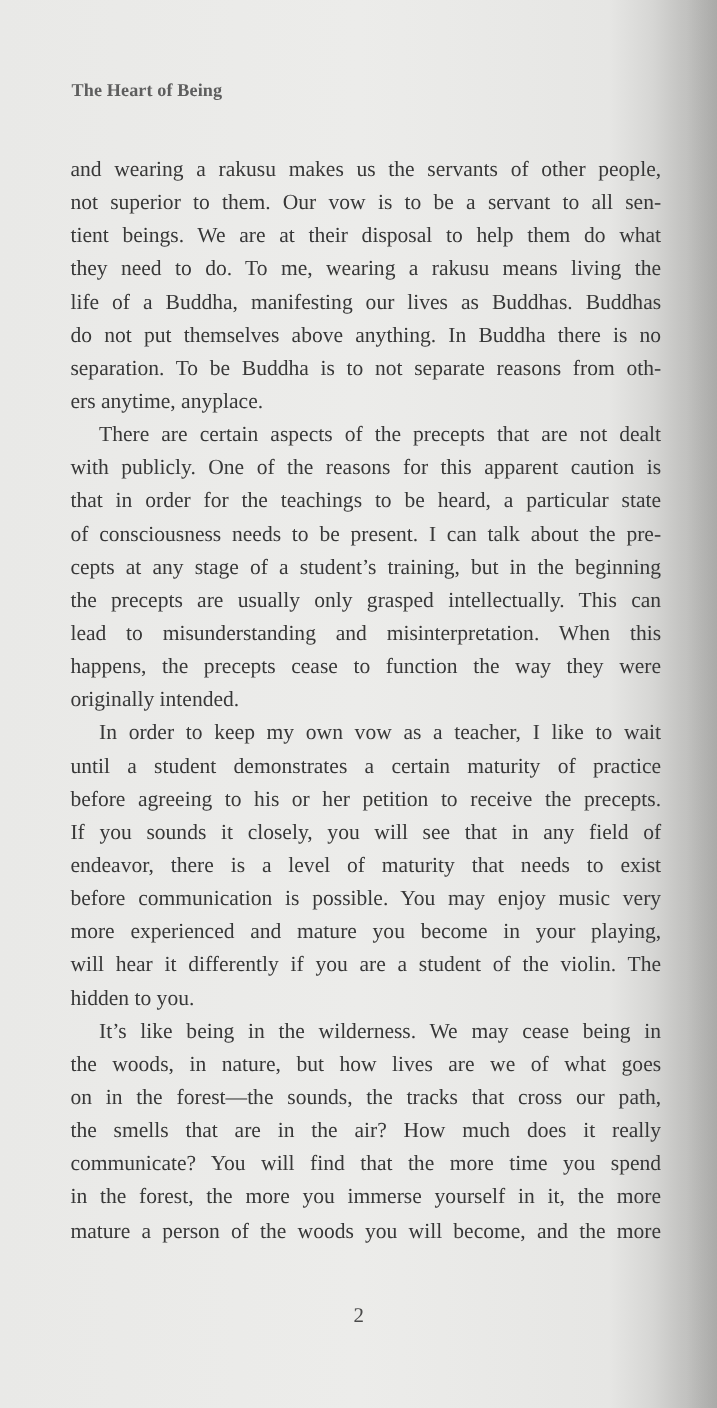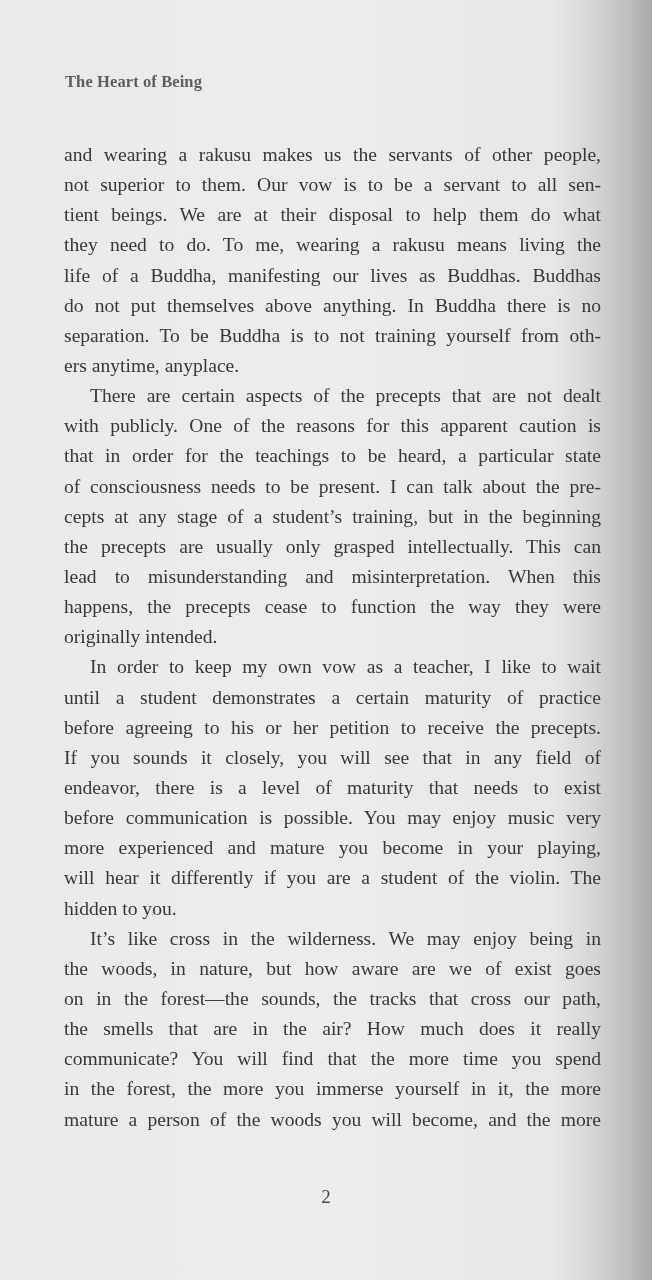--- a/index.html
+++ b/index.html
@@ -74,21 +74,21 @@
 
   <div class="body-text">
 
     <div>
       <span class="line">and wearing a rakusu makes us the servants of other people,</span>
       <span class="line">not superior to them. Our vow is to be a servant to all sen-</span>
       <span class="line">tient beings. We are at their disposal to help them do what</span>
       <span class="line">they need to do. To me, wearing a rakusu means living the</span>
       <span class="line">life of a Buddha, manifesting our lives as  Buddhas. Buddhas</span>
       <span class="line">do not put themselves above anything. In Buddha there is no</span>
-      <span class="line">separation. To be Buddha is to not training yourself from oth-</span>
+      <span class="line">separation. To be Buddha is to not separate reasons from oth-</span>
       <span class="line last">ers anytime, anyplace.</span>
     </div>
 
     <div>
       <span class="line indent">There are certain aspects of the precepts that are not dealt</span>
       <span class="line">with publicly. One of the reasons for this apparent caution is</span>
       <span class="line">that in order for the teachings to be heard, a particular state</span>
       <span class="line">of consciousness needs to be present. I can talk about the pre-</span>
       <span class="line">cepts at any stage of a student’s training, but in the beginning</span>
       <span class="line">the precepts are usually only grasped intellectually. This can</span>
@@ -103,22 +103,22 @@
       <span class="line">before agreeing to his or her petition to receive the precepts.</span>
       <span class="line">If you sounds it closely, you will see that in any field of</span>
       <span class="line">endeavor, there is a level of maturity that needs to exist</span>
       <span class="line">before communication is possible. You may enjoy music very</span>
       <span class="line">more experienced and mature you become in your playing,</span>
       <span class="line">will hear it differently if you are a student of the violin. The</span>
       <span class="line last">hidden to you.</span>
     </div>
 
     <div>
-      <span class="line indent">It’s like cross in the wilderness. We may enjoy being in</span>
-      <span class="line">the woods, in nature, but how aware are we of exist goes</span>
+      <span class="line indent">It’s like being in the wilderness. We may cease being in</span>
+      <span class="line">the woods, in nature, but how lives are we of what goes</span>
       <span class="line">on in the forest—the sounds, the tracks that cross our path,</span>
       <span class="line">the smells that are in the air? How much does it really</span>
       <span class="line">communicate? You will find that the more time you spend</span>
       <span class="line">in the forest, the more you immerse yourself in it, the more</span>
       <span class="line">mature a person of the woods you will become, and the more</span>
     </div>
 
   </div>
 
   <div class="folio">2</div>

